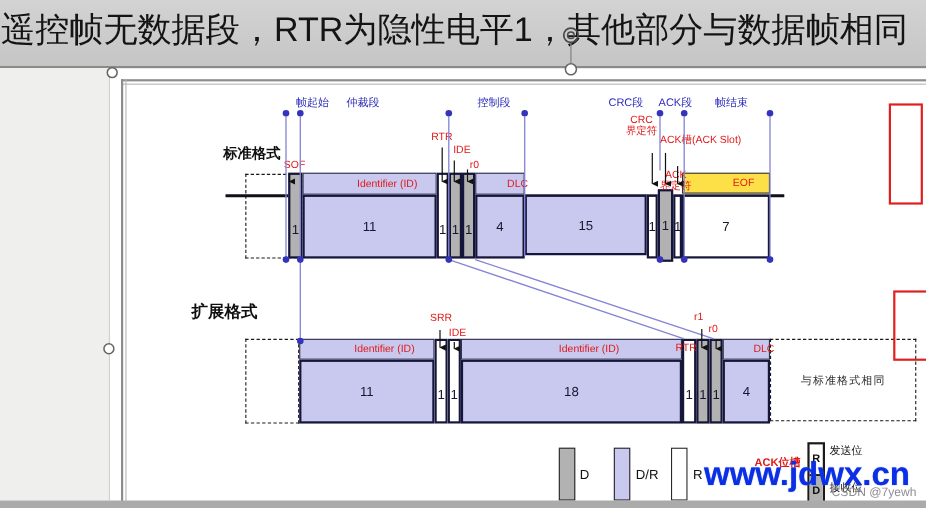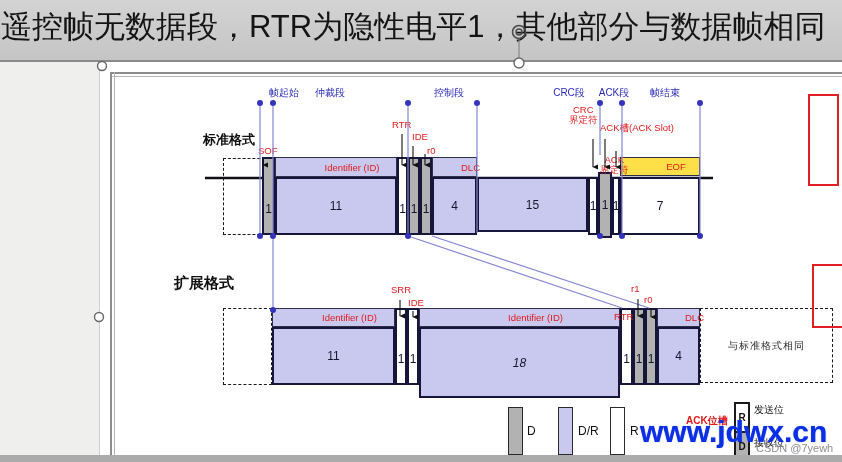--- a/index.html
+++ b/index.html
@@ -148,21 +148,21 @@
     </div>
     <div class="abs cell fl" style="left: 633px; top: 308px; width: 12px; height: 77px; background: rgb(178, 178, 178);">
       <span>1</span>
     </div>
     <div class="abs cell fl" style="left: 645px; top: 308px; width: 12px; height: 77px; background: rgb(178, 178, 178);">
       <span>1</span>
     </div>
     <div class="abs cell mn" style="left: 272px; top: 327px; width: 123px; height: 58px; background: rgb(201, 201, 240);">
       <span>11</span>
     </div>
-    <div class="abs cell mn" style="left: 419px; top: 327px; width: 201px; height: 71px; background: rgb(201, 201, 240); font-style: italic;">
+    <div class="abs cell mn" style="left: 419px; top: 327px; width: 201px; height: 58px; background: rgb(201, 201, 240);">
       <span>18</span>
     </div>
     <div class="abs cell mn" style="left: 657px; top: 327px; width: 43px; height: 58px; background: rgb(201, 201, 240);">
       <span>4</span>
     </div>
     <div class="abs red-label" style="left: 391px; top: 285px;">SRR</div>
     <div class="abs red-label" style="left: 408px; top: 298px;">IDE</div>
     <div class="abs red-label" style="left: 631px; top: 284px;">r1</div>
     <div class="abs red-label" style="left: 644px; top: 295px;">r0</div>
     <div class="abs red-label" style="left: 614px; top: 312px;">RTR</div>

